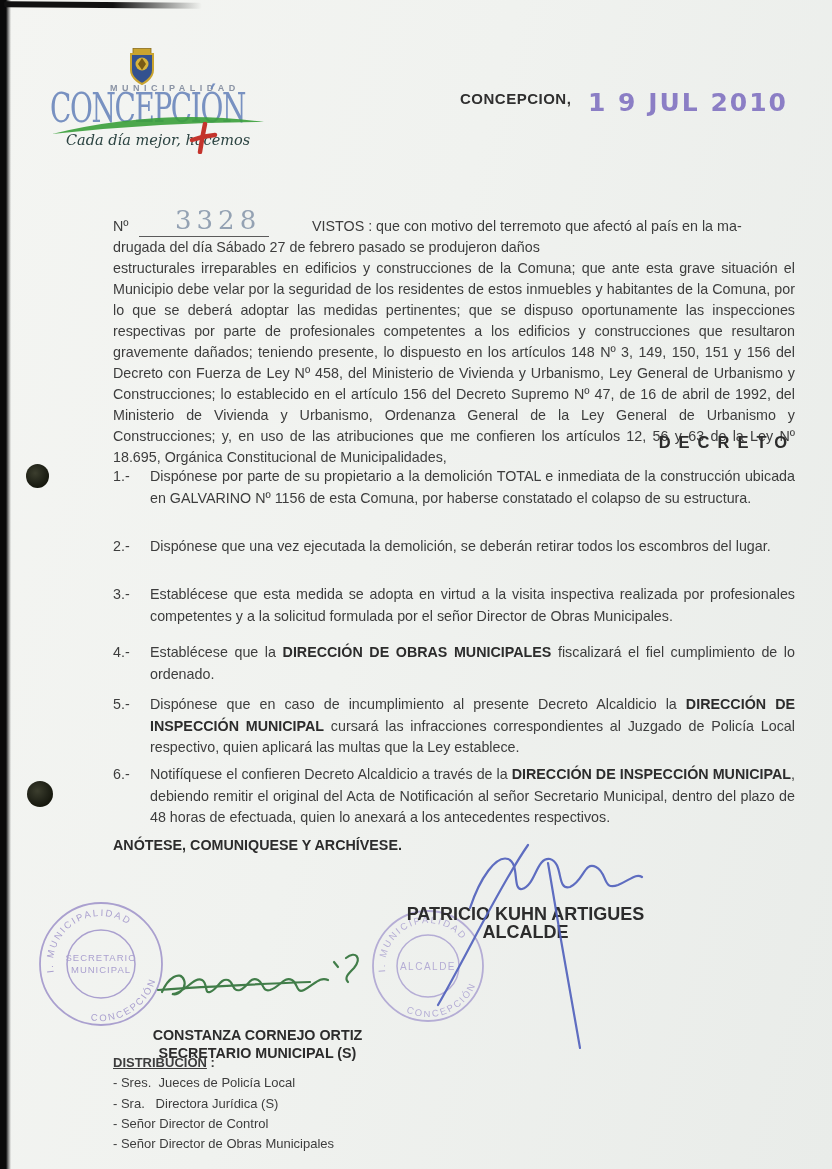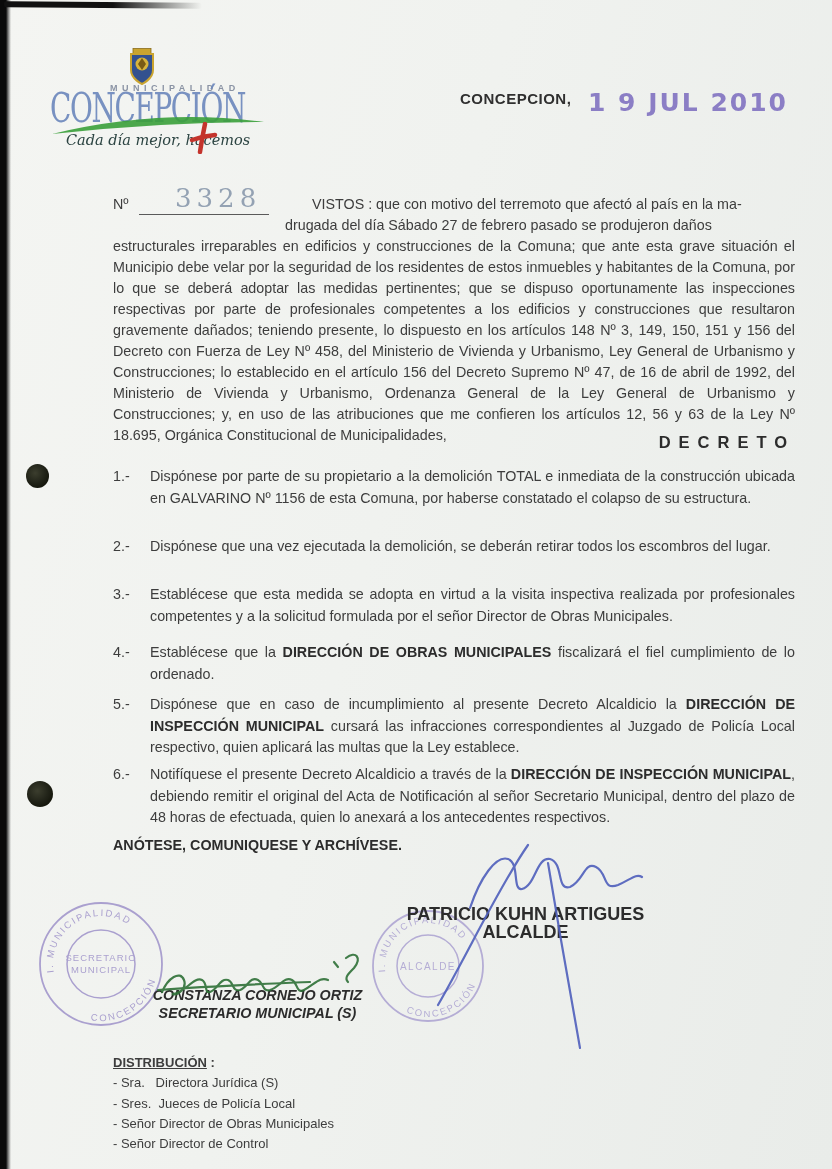--- a/index.html
+++ b/index.html
@@ -30,42 +30,42 @@
     font-size:14.5px;color:#2c4442;white-space:nowrap;}
   .redcross{position:absolute;left:138px;top:76px;}
 
   
   .place{position:absolute;left:460px;top:90px;font-size:15px;font-weight:bold;color:#2f2f2f;letter-spacing:.5px;}
   .datestamp{position:absolute;left:588px;top:88px;font-family:"DejaVu Sans",sans-serif;font-size:25px;
     font-weight:bold;color:#7e6fc0;letter-spacing:2px;opacity:.88;white-space:nowrap;}
 
   
   .abs{position:absolute;left:113px;width:682px;}
-  .visto{top:194px;font-size:14.3px;line-height:21px;}
+  .visto{top:216px;font-size:14.3px;line-height:21px;}
   .v-row1{display:flex;align-items:flex-end;}
   .v-no{flex:none;width:26px;}
   .v-line{flex:none;width:130px;border-bottom:1.6px solid #5a5a5a;position:relative;height:18px;margin-right:5px;}
   .v-stamp{position:absolute;left:36px;bottom:5px;font-family:"DejaVu Serif",serif;font-size:26px;
     color:#8494a9;letter-spacing:5px;opacity:.85;}
   .v-l1{flex:1;white-space:nowrap;margin-left:38px;}
-  .v-row2{margin-left:172px;}
+  .v-row2{}
   .v-rest{text-align:justify;}
   .decreto{top:433px;text-align:right;font-weight:bold;font-size:16.5px;letter-spacing:8px;color:#2c2c2c;}
   .item{display:flex;font-size:14.3px;line-height:21.5px;}
   .item-num{flex:none;width:37px;}
   .item-text{flex:1;text-align:justify;}
   .b{font-weight:bold;color:#2c2c2c;margin-top:12px;}
   .i1{top:466px;} .i2{top:536px;} .i3{top:584px;} .i4{top:642px;} .i5{top:694px;} .i6{top:764px;}
   .closing{top:837px;text-align:left;font-weight:bold;font-size:14.3px;color:#2c2c2c;}
 
   
   .mayor-block{position:absolute;left:393px;top:906px;width:265px;text-align:center;
     font-weight:bold;font-size:18px;line-height:17.5px;color:#2c2c2c;z-index:3;}
-  .secr-block{position:absolute;left:140px;top:986px;width:235px;text-align:center;
-    font-weight:bold;font-size:14.3px;line-height:18px;color:#2c2c2c;z-index:3;font-style:italic;}
+  .secr-block{position:absolute;left:140px;top:1026px;width:235px;text-align:center;
+    font-weight:bold;font-size:14.3px;line-height:18px;color:#2c2c2c;z-index:3;}
   .stampsvg{position:absolute;z-index:2;}
   .pensvg{position:absolute;z-index:4;}
 
   
   .dist{top:1053px;font-size:13px;line-height:20.3px;}
   .dist-title{font-weight:bold;}
   .dist-title .t{text-decoration:underline;}
   .dist-item{white-space:pre;}
 </style>
 </head>
@@ -129,21 +129,21 @@
   <div class="abs item i4">
     <span class="item-num">4.-</span>
     <div class="item-text"><span>Establécese que la </span><span class="b">DIRECCIÓN DE OBRAS MUNICIPALES</span><span> fiscalizará el fiel cumplimiento de lo ordenado.</span></div>
   </div>
   <div class="abs item i5">
     <span class="item-num">5.-</span>
     <div class="item-text"><span>Dispónese que en caso de incumplimiento al presente Decreto Alcaldicio la </span><span class="b">DIRECCIÓN DE INSPECCIÓN MUNICIPAL</span><span> cursará las infracciones correspondientes al Juzgado de Policía Local respectivo, quien aplicará las multas que la Ley establece.</span></div>
   </div>
   <div class="abs item i6">
     <span class="item-num">6.-</span>
-    <div class="item-text"><span>Notifíquese el presente Decreto Alcaldicio a través de la </span><span class="b">DIRECCIÓN DE INSPECCIÓN MUNICIPAL</span><span>, debiendo remitir el original del Acta de Notificación al señor Secretario Municipal, dentro del plazo de 48 horas de efectuada, quien lo anexará a los antecedentes respectivos.</span></div>
+    <div class="item-text"><span>Notifíquese el confieren Decreto Alcaldicio a través de la </span><span class="b">DIRECCIÓN DE INSPECCIÓN MUNICIPAL</span><span>, debiendo remitir el original del Acta de Notificación al señor Secretario Municipal, dentro del plazo de 48 horas de efectuada, quien lo anexará a los antecedentes respectivos.</span></div>
   </div>
 
   <div class="abs closing">ANÓTESE, COMUNIQUESE Y ARCHÍVESE.</div>
 
   <svg class="stampsvg" style="left:34px;top:897px;" width="134" height="134" viewBox="0 0 134 134" opacity="0.8">
     <defs>
       <path id="sa-top" d="M 19 67 A 48 48 0 0 1 115 67"></path>
       <path id="sa-bot" d="M 10 67 A 57 57 0 0 0 124 67"></path>
     </defs>
     <circle cx="67" cy="67" r="61" fill="none" stroke="#998cc7" stroke-width="1.8"></circle>
@@ -192,19 +192,19 @@
     <div>ALCALDE</div>
   </div>
 
   <div class="secr-block">
     <div>CONSTANZA CORNEJO ORTIZ</div>
     <div>SECRETARIO MUNICIPAL (S)</div>
   </div>
 
   <div class="abs dist">
     <div class="dist-title"><span class="t">DISTRIBUCIÓN</span><span> :</span></div>
+    <div class="dist-item">- Sres.  Jueces de Policía Local</div>
     <div class="dist-item">- Sra.   Directora Jurídica (S)</div>
-    <div class="dist-item">- Sres.  Jueces de Policía Local</div>
+    <div class="dist-item">- Señor Director de Control</div>
     <div class="dist-item">- Señor Director de Obras Municipales</div>
-    <div class="dist-item">- Señor Director de Control</div>
   </div>
 
 </div>
 
 </body></html>

